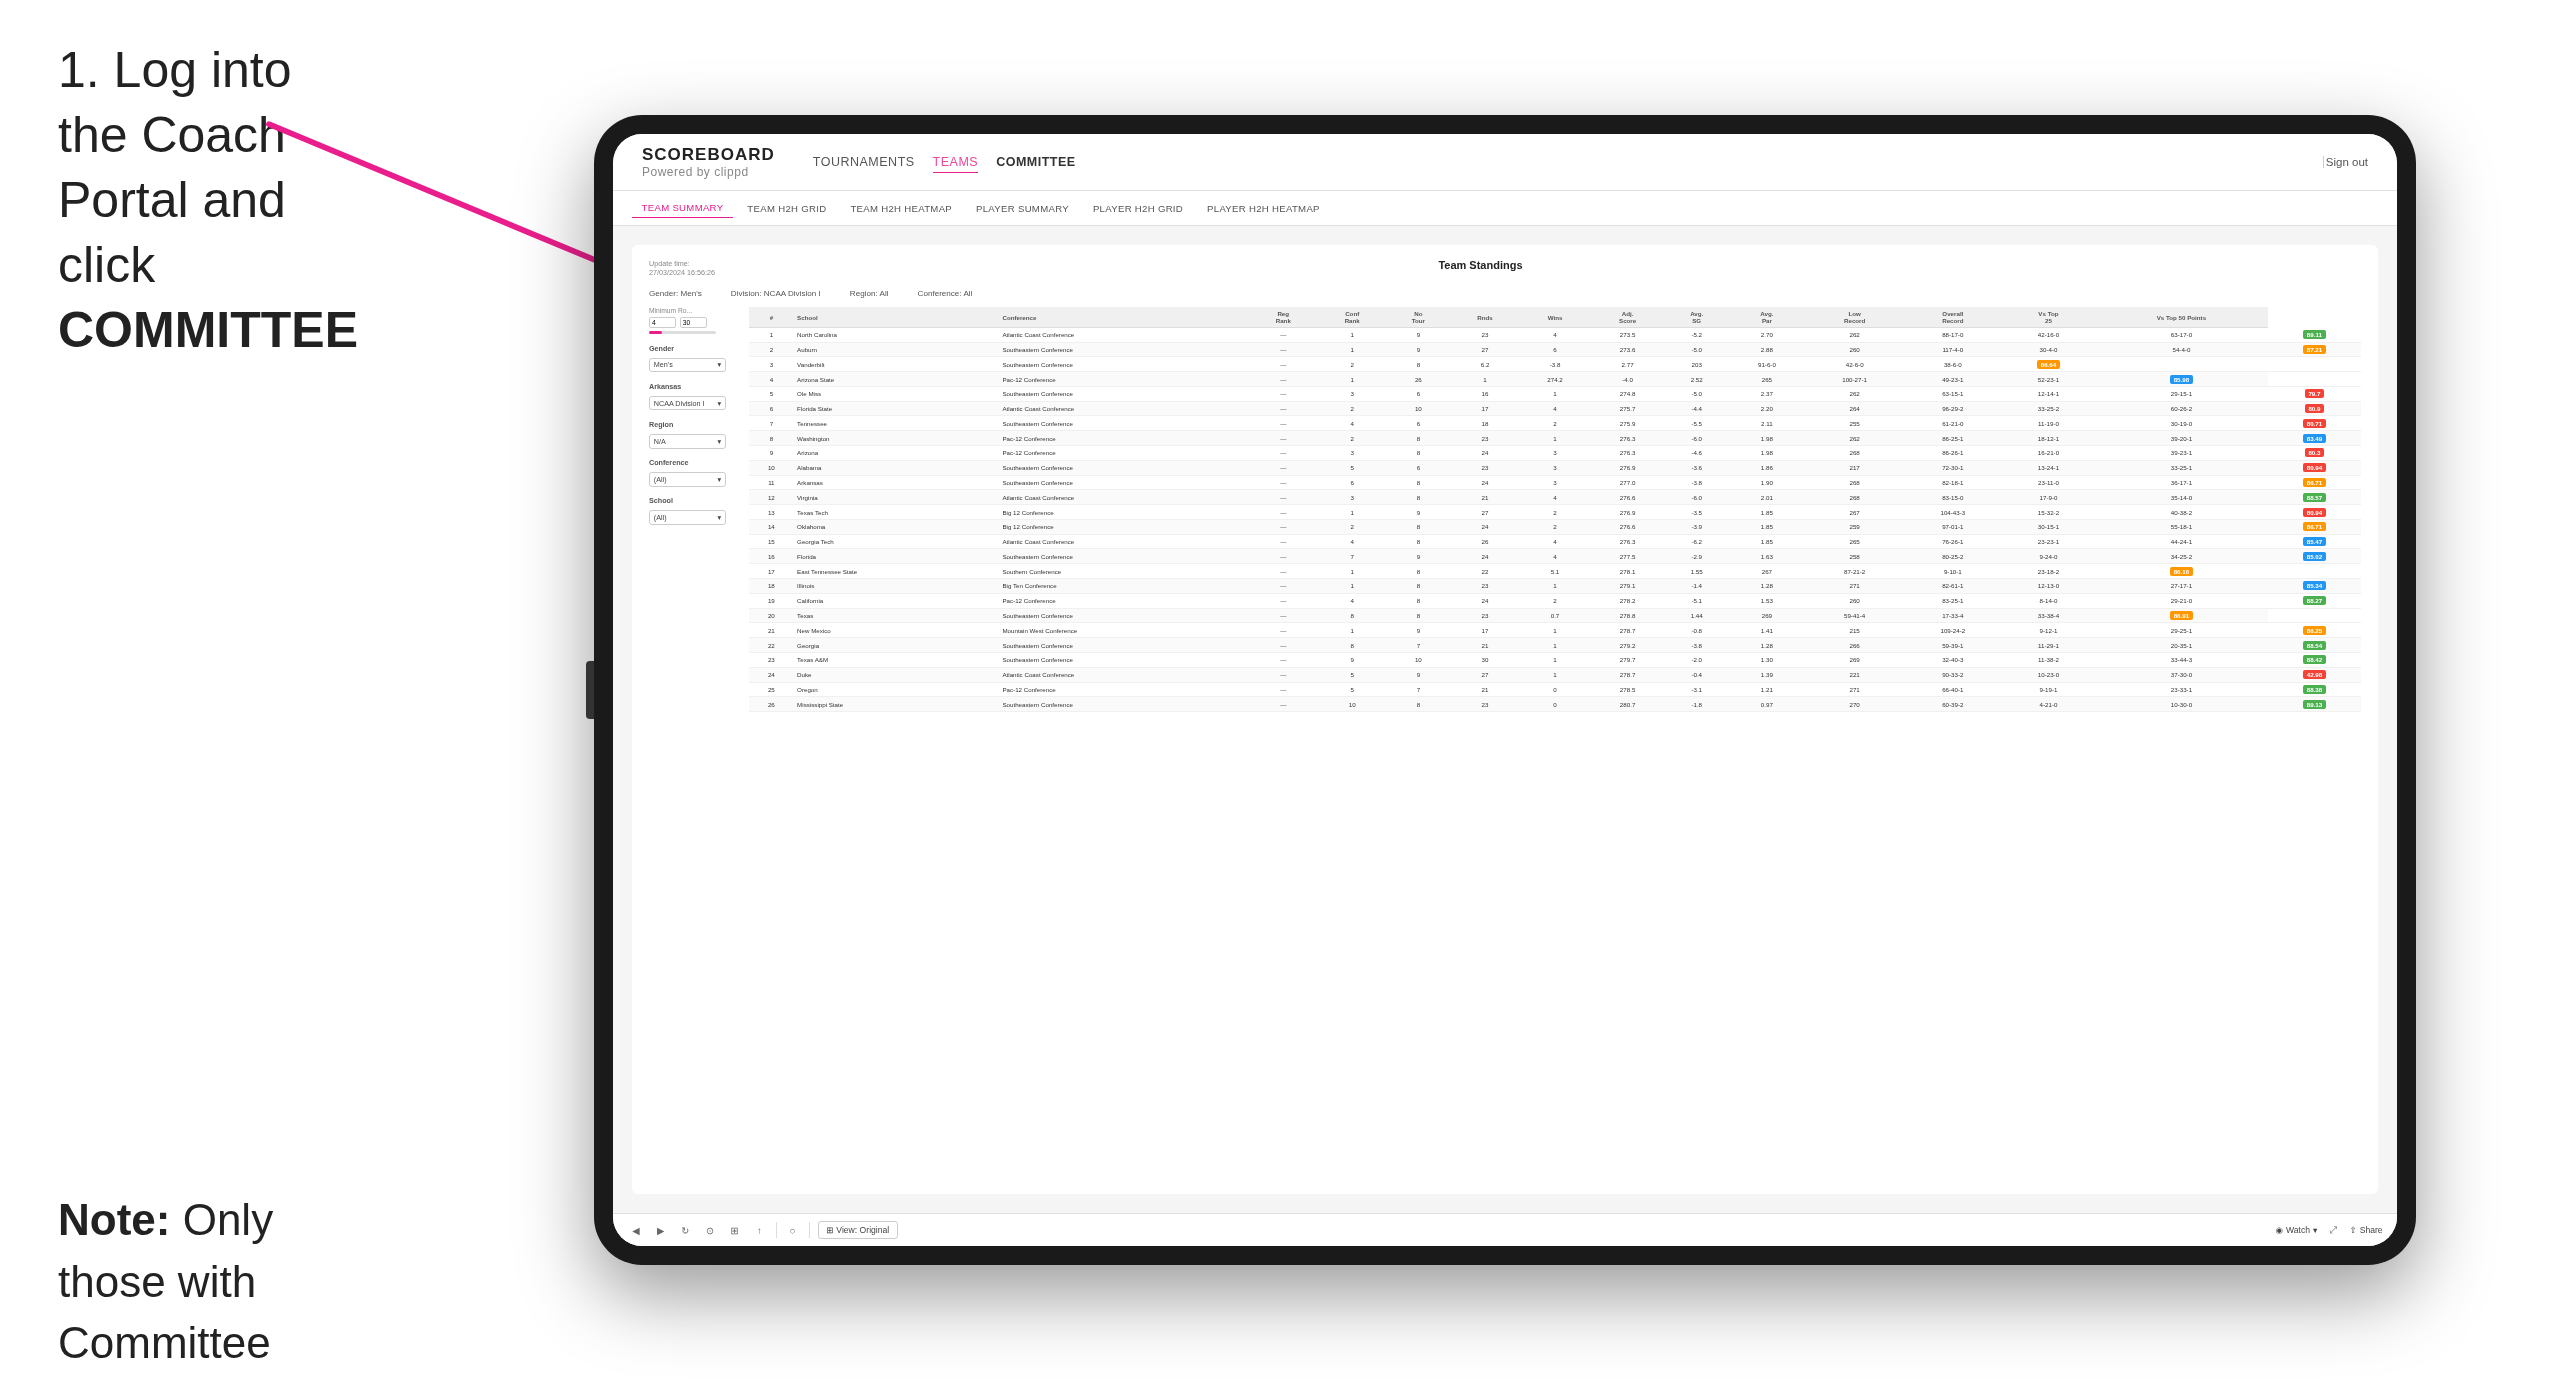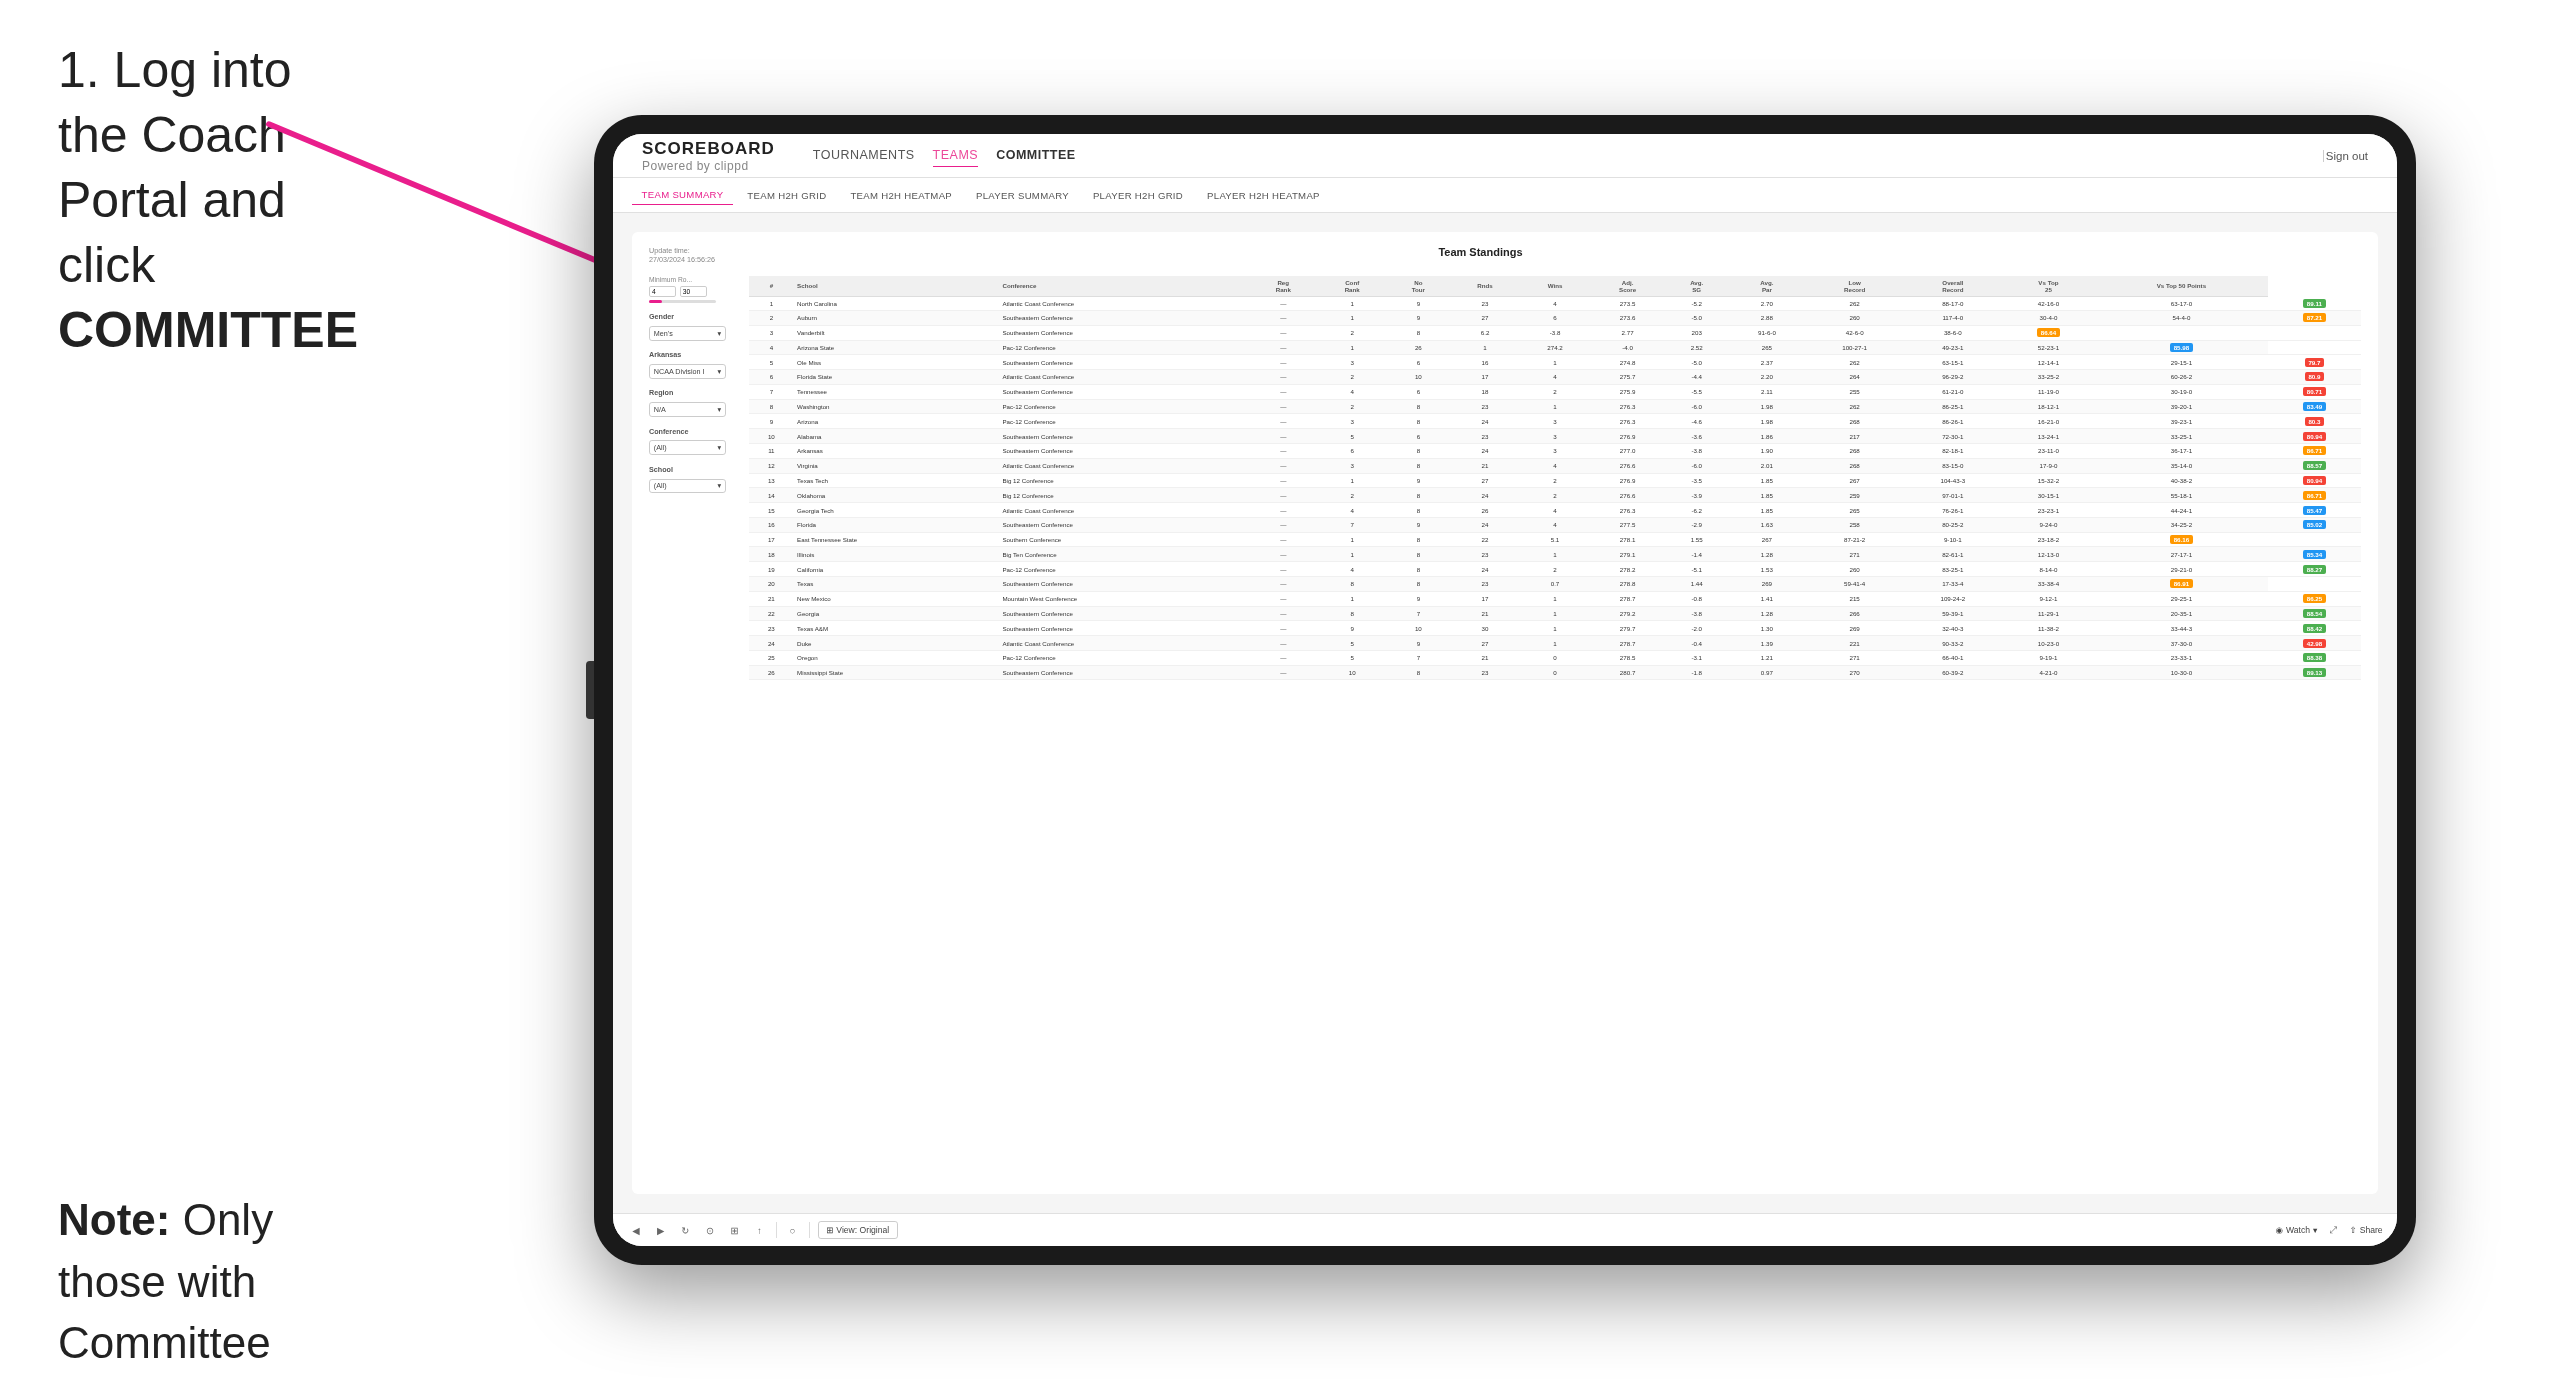--- a/index.html
+++ b/index.html
@@ -73,21 +73,21 @@
       display: flex;
       flex-direction: column;
     }
 
     
     .nav-bar {
       background: #fff;
       display: flex;
       align-items: center;
       padding: 0 29px;
-      height: 44px;
+      height: 57px;
       border-bottom: 1px solid #e0e0e0;
       flex-shrink: 0;
     }
 
     .scoreboard-logo {
       display: flex;
       flex-direction: column;
       margin-right: 38px;
     }
     .logo-main {
@@ -452,20 +452,34 @@
 
         <div class="card-header">
           <div>
             <div class="update-time"><span>Update time:</span></div>
             <div class="update-time"><span>27/03/2024 16:56:26</span></div>
           </div>
           <div class="card-title">Team Standings</div>
           <div style="width:115px"></div>
         </div>
 
+        <div class="filter-row">
+          <div class="filter-item">
+            <span>Gender:</span> <span>Men's</span>
+          </div>
+          <div class="filter-item">
+            <span>Division:</span> <span>NCAA Division I</span>
+          </div>
+          <div class="filter-item">
+            <span>Region:</span> <span>All</span>
+          </div>
+          <div class="filter-item">
+            <span>Conference:</span> <span>All</span>
+          </div>
+        </div>
 
         <div class="two-col">
 
           <div class="left-filters">
 
             <div class="control-group">
               <div class="min-row-label">Minimum Ro...</div>
               <div class="min-row-inputs">
                 <input class="mini-input" value="4" readonly="" style="">
                 <input class="mini-input" value="30" readonly="" style="">

